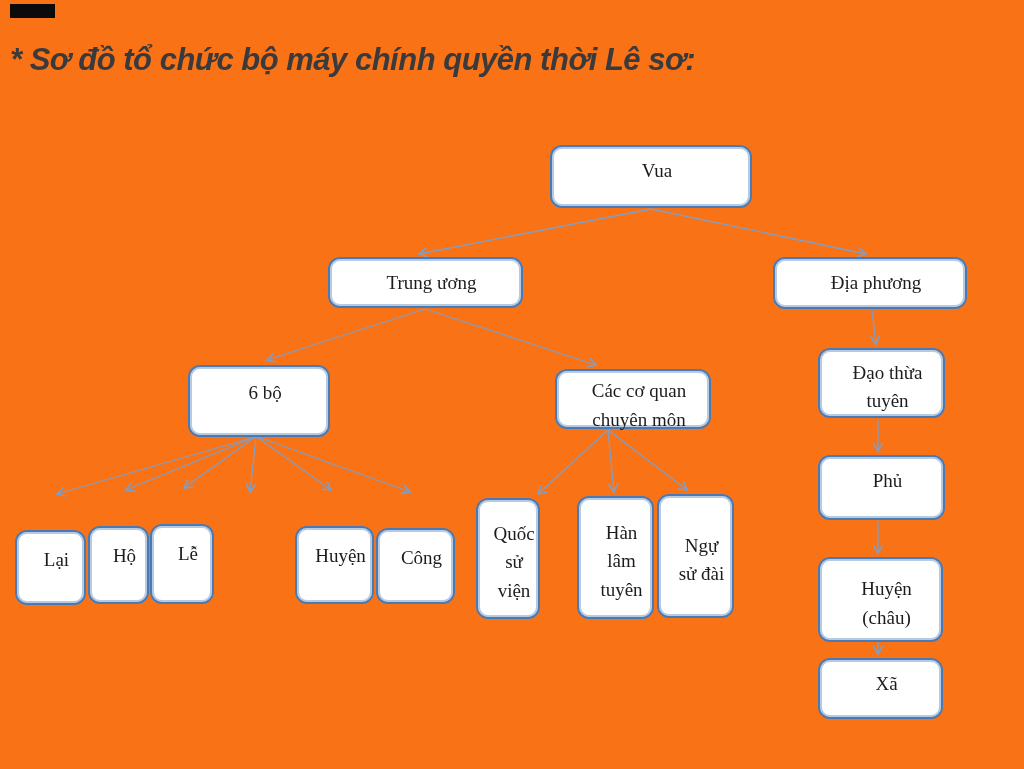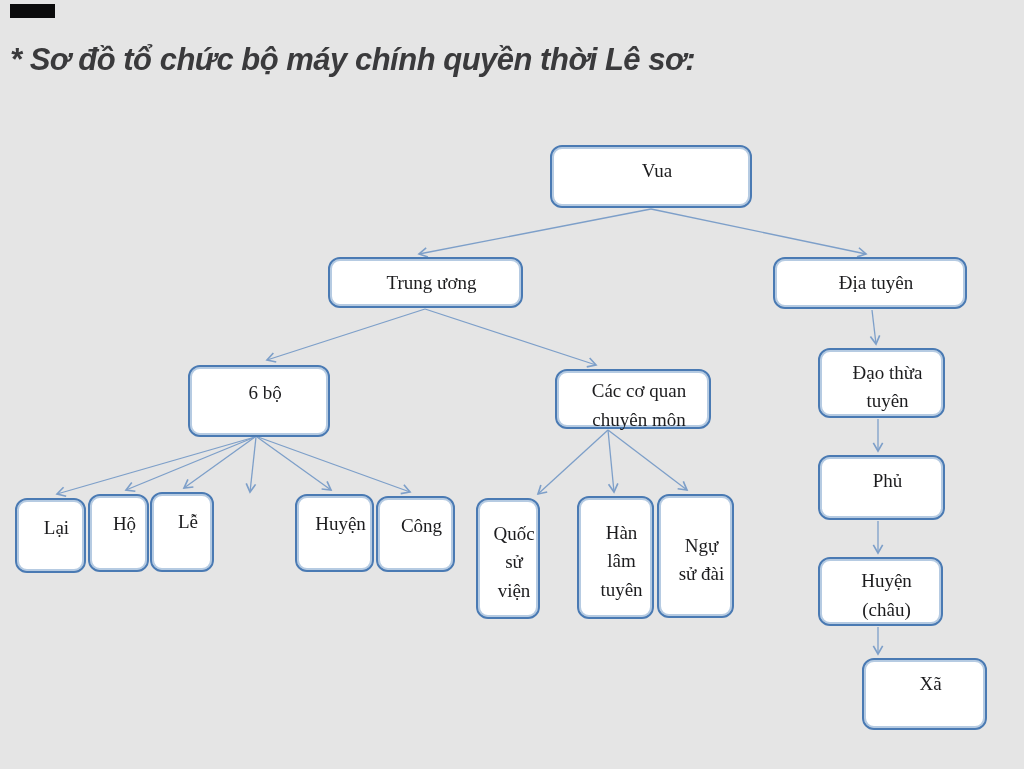--- a/index.html
+++ b/index.html
@@ -1,21 +1,21 @@
 <!DOCTYPE html>
 <html><head>
 <meta charset="utf-8">
 <style>
   * { margin: 0; padding: 0; box-sizing: border-box; }
   html, body { background: #ffffff; }
   .stage {
     position: relative;
     width: 1024px;
     height: 769px;
-    background: #e5e5e5;
+    background: #f97316;
     overflow: hidden;
     font-family: "Liberation Sans", sans-serif;
   }
   .corner-mark {
     position: absolute;
     left: 10px; top: 4px;
     width: 45px; height: 14px;
     background: #0b0b0c;
   }
   .page-title {
@@ -47,21 +47,21 @@
     text-align: center;
     padding: 10px 4px 0 16px;
     font-family: "Liberation Serif", "DejaVu Serif", serif;
     font-size: 19px;
     line-height: 1.5;
     color: #1c1c1e;
   }
   .pt6  { padding-top: 6px; }
   .pt8  { padding-top: 8px; align-items: center; }
   .pt12 { padding-top: 12px; }
-  .pt14 { padding-top: 14px; }
+  .pt14 { padding-top: 14px; margin-top: 32px; }
 </style>
 </head>
 <body>
 
 <div class="stage">
 
   <div class="corner-mark"></div>
 
   <div class="page-title">* Sơ đồ tổ chức bộ máy chính quyền thời Lê sơ:</div>
 
@@ -93,21 +93,21 @@
   </svg>
 
   <div class="node" style="left:550px;top:145px;width:202px;height:63px">
     <span>Vua</span>
   </div>
 
   <div class="node" style="left:328px;top:257px;width:195px;height:51px">
     <span>Trung ương</span>
   </div>
   <div class="node" style="left:773px;top:257px;width:194px;height:52px">
-    <span>Địa tuyên</span>
+    <span>Địa phương</span>
   </div>
 
   <div class="node pt12" style="left:188px;top:365px;width:142px;height:72px">
     <span>6 bộ</span>
   </div>
   <div class="node pt6" style="left:555px;top:369px;width:156px;height:60px">
     <span>Các cơ quan chuyên môn</span>
   </div>
 
   <div class="node pt14" style="left:15px;top:498px;width:71px;height:75px">
@@ -135,20 +135,20 @@
   <div class="node pt8" style="left:657px;top:494px;width:77px;height:124px">
     <span>Ngự sử đài</span>
   </div>
 
   <div class="node pt8" style="left:818px;top:348px;width:127px;height:70px">
     <span>Đạo thừa tuyên</span>
   </div>
   <div class="node" style="left:818px;top:455px;width:127px;height:65px">
     <span>Phủ</span>
   </div>
-  <div class="node pt8" style="left:818px;top:557px;width:125px;height:69px">
+  <div class="node pt8" style="left:818px;top:557px;width:125px;height:85px">
     <span>Huyện (châu)</span>
   </div>
-  <div class="node" style="left:862px;top:658px;width:125px;height:72px">
+  <div class="node" style="left:818px;top:658px;width:125px;height:61px">
     <span>Xã</span>
   </div>
 
 </div>
 
 </body></html>

